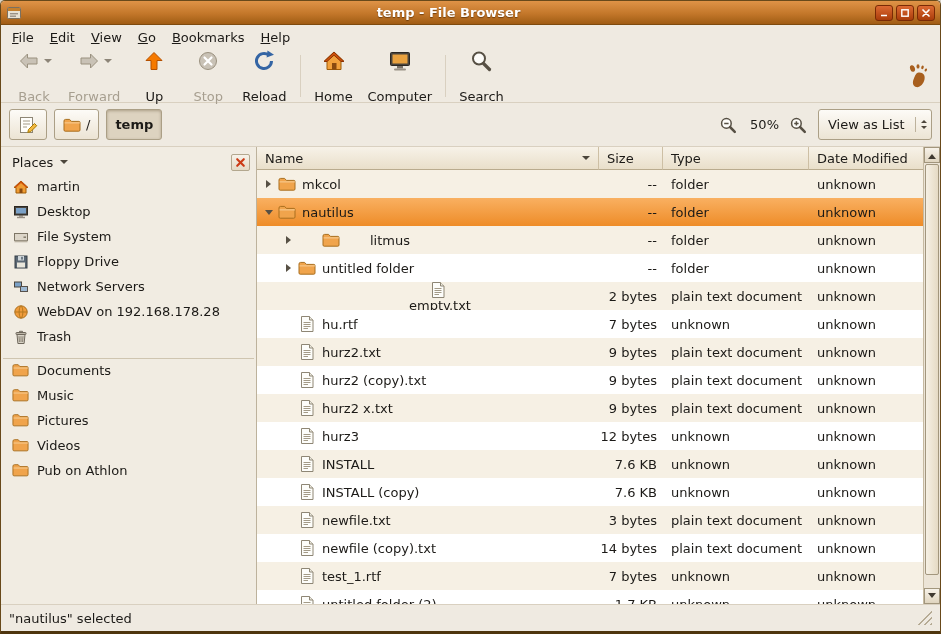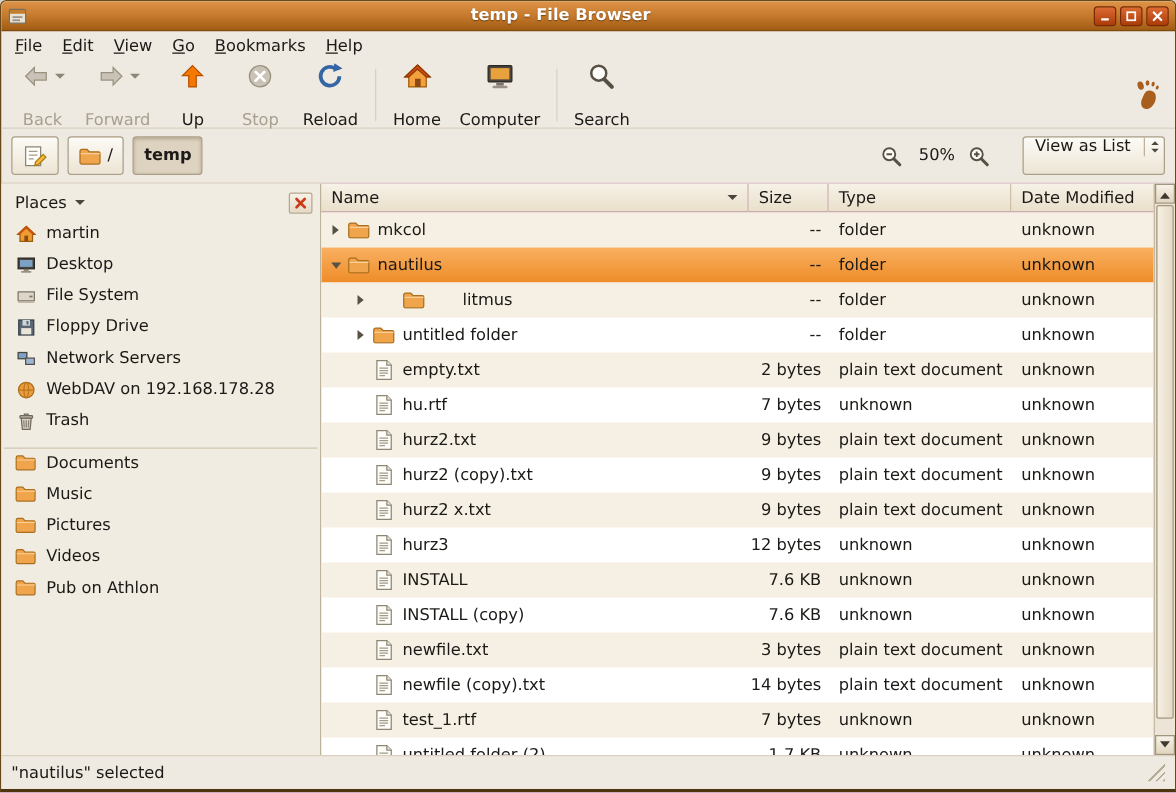--- a/index.html
+++ b/index.html
@@ -67,22 +67,22 @@
   .loc-btn.pressed {
     background: #ddd3c0; box-shadow: inset 0 1px 3px rgba(80,60,30,.35);
     font-weight: bold;
   }
   .loc-icon { display: flex; }
   .loc-right { margin-left: auto; display: flex; align-items: center; gap: 7px; }
   .flat-btn { width: 24px; height: 24px; display: flex; align-items: center; justify-content: center; border-radius: 3px; }
   .zoom-label { min-width: 32px; text-align: right; }
   .combo {
     height: 31px; min-width: 114px; border: 1px solid #ab9f86; border-radius: 3px;
-    background: linear-gradient(180deg,#fdfbf7,#ece4d4); display: flex; align-items: flex-start;
-    margin-left: 16px;
+    background: linear-gradient(180deg,#fdfbf7,#ece4d4); display: flex; align-items: center;
+    margin-left: 1px;
   }
   .combo-label { padding: 0 9px; flex: 1; display: flex; align-items: center; }
   .combo-spin {
     width: 16px; border-left: 1px solid #bdb29c; display: flex; flex-direction: column;
     align-items: center; justify-content: center; gap: 3px;
   }
   .spin-up { width: 0; height: 0; border: 3.5px solid transparent; border-bottom-color: #4d463c; }
   .spin-down { width: 0; height: 0; border: 3.5px solid transparent; border-top-color: #4d463c; }
   
   .main { flex: 1; display: flex; min-height: 0; }
@@ -566,21 +566,21 @@
                     <path d="M1.6,4.9 h15.3" stroke="#f8cf97"></path>
                   </svg>
                 </span>
                 <span class="f-label">untitled folder</span>
               </div>
               <div class="cell c-size">--</div>
               <div class="cell c-type">folder</div>
               <div class="cell c-date">unknown</div>
             </div>
             <div class="frow even">
-              <div class="cell c-name" style="padding-left: 24px;">
+              <div class="cell c-name" style="padding-left: 24px; flex-direction: column;">
                 <span class="expander"></span>
                 <span class="f-icon">
                   <svg width="14" height="16" viewBox="0 0 14 16">
                     <path d="M1.5,0.5 h8 l3.5,3.5 v11.5 h-11.5 Z" fill="#fdfdfa" stroke="#8e8675"></path>
                     <path d="M9.5,0.5 v3.5 h3.5" fill="#eceadf" stroke="#8e8675"></path>
                     <path d="M3.5,6.5 h7 M3.5,8.5 h7 M3.5,10.5 h7 M3.5,12.5 h4.5" stroke="#a39a87"></path>
                   </svg>
                 </span>
                 <span class="f-label">empty.txt</span>
               </div>

